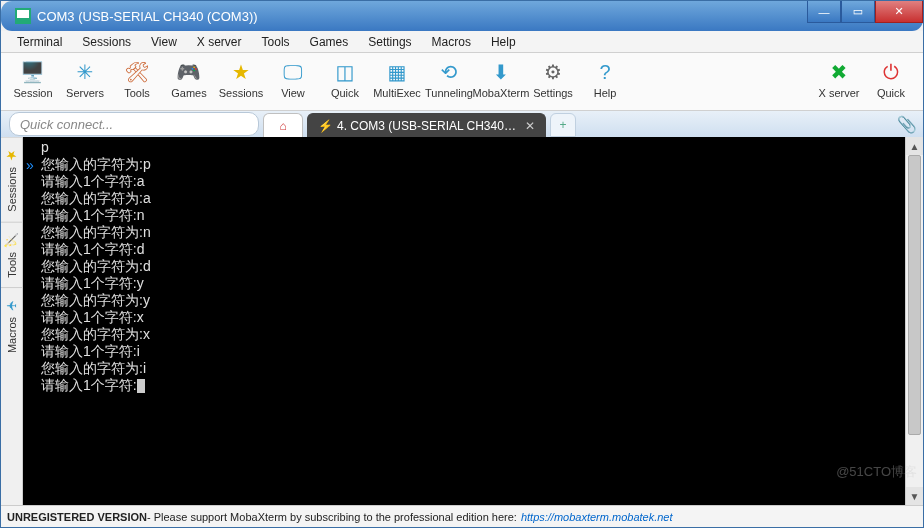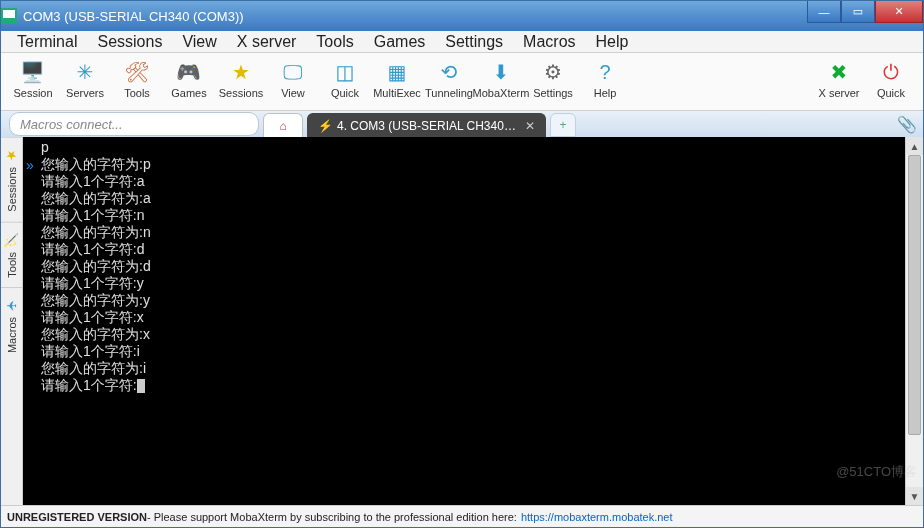--- a/index.html
+++ b/index.html
@@ -1,24 +1,24 @@
 <!DOCTYPE html>
 <html><head>
 <meta charset="utf-8">
 <style>
   * { margin:0; padding:0; box-sizing:border-box; font-family:"Segoe UI",Tahoma,sans-serif; }
   html,body{width:924px;height:528px;overflow:hidden;background:#eee;}
   .window{width:924px;height:528px;border:1px solid #3a6ea5;display:flex;flex-direction:column;background:#f0f0f0;}
-  .titlebar{height:30px;background:linear-gradient(#6fa8dc,#3a78c2);display:flex;align-items:center;color:#fff;font-size:13px;padding-left:0;}
+  .titlebar{height:30px;background:linear-gradient(#6fa8dc,#3a78c2);display:flex;align-items:center;color:#fff;font-size:13px;padding-left:14px;border-radius:11px;}
   .titlebar .icon{width:16px;height:16px;margin-right:6px;}
   .titlebar-fill{flex:1;}
   .win-btns{display:flex;height:100%;}
   .win-btn{width:34px;height:22px;margin-top:0;display:flex;align-items:center;justify-content:center;font-size:11px;color:#fff;background:linear-gradient(#6fa8dc,#3a78c2);border:1px solid #2a5a9c;border-top:none;}
   .win-btn.close{width:48px;background:linear-gradient(#e08080,#c83030);border-color:#a02020;}
-  .menubar{height:22px;background:#f4f4f4;border-bottom:1px solid #d0d0d0;display:flex;align-items:center;padding:0 6px;font-size:16px;color:#222;}
+  .menubar{height:22px;background:#f4f4f4;border-bottom:1px solid #d0d0d0;display:flex;align-items:center;padding:0 6px;font-size:12px;color:#222;}
   .menubar span{padding:2px 10px;cursor:default;}
   .toolbar{height:58px;background:#fafafa;border-bottom:1px solid #d0d0d0;display:flex;align-items:flex-start;padding:4px 6px 0 6px;}
   .tool{width:52px;display:flex;flex-direction:column;align-items:center;font-size:11px;color:#333;padding-top:2px;}
   .tool .ticon{width:26px;height:26px;display:flex;align-items:center;justify-content:center;font-size:20px;margin-bottom:2px;}
   .tool-fill{flex:1;}
   .tabbar{height:26px;background:linear-gradient(#e8f0f8,#cfdff0);display:flex;align-items:flex-end;padding-left:8px;position:relative;}
   .quick{flex:0 0 250px;height:24px;background:#fff;border:1px solid #b8c8d8;border-radius:10px;display:flex;align-items:center;padding:0 10px;color:#888;font-size:13px;font-style:italic;margin-bottom:1px;}
   .tab{height:24px;display:flex;align-items:center;padding:0 10px;font-size:12px;border-radius:6px 6px 0 0;margin-left:4px;}
   .tab.home{width:40px;justify-content:center;background:#fff;border:1px solid #c0c0c0;border-bottom:none;}
   .tab.active{background:#444;color:#fff;border:1px solid #444;border-bottom:none;}
@@ -32,21 +32,21 @@
   .side-ic{writing-mode:horizontal-tb;transform:none;font-size:13px;}
   .arrows{width:14px;background:#000;color:#1e90ff;font-size:14px;display:flex;flex-direction:column;align-items:center;padding-top:20px;gap:-2px;}
   .term{flex:1;background:#000;color:#e0e0e0;font-family:"NSimSun","SimSun","Consolas",monospace;font-size:14px;line-height:17px;padding:2px 4px;white-space:pre;overflow:hidden;}
   .cursor{display:inline-block;width:8px;height:14px;background:#ccc;vertical-align:text-bottom;}
   .scroll{width:18px;background:#f0f0f0;border-left:1px solid #ccc;position:relative;}
   .scroll .up,.scroll .down{height:18px;display:flex;align-items:center;justify-content:center;font-size:10px;color:#555;background:#e4e4e4;}
   .scroll .down{position:absolute;bottom:0;width:100%;}
   .scroll .thumb{position:absolute;top:18px;left:2px;right:2px;height:280px;background:#c8c8c8;border:1px solid #aaa;border-radius:2px;}
   .status{height:22px;background:#f4f4f4;border-top:1px solid #ccc;display:flex;align-items:center;font-size:11px;padding:0 6px;color:#222;}
   .status b{font-weight:bold;}
-  .status a{color:#0066cc;margin-left:4px;}
+  .status a{color:#0066cc;margin-left:4px;font-style:italic;}
   .watermark{position:absolute;right:6px;bottom:24px;color:rgba(200,200,200,0.35);font-size:13px;pointer-events:none;text-align:right;}
 </style>
 </head>
 <body>
 
 <div class="window">
   <div class="titlebar">
     <svg class="icon" viewBox="0 0 16 16">
         <rect width="16" height="16" fill="#2a7"></rect>
         <rect x="2" y="2" width="12" height="8" fill="#fff"></rect>
@@ -130,21 +130,21 @@
           <div>X server</div>
         </div>
         <div class="tool">
           <div class="ticon" style="color: rgb(221, 51, 51);">⏻</div>
           <div>Quick</div>
         </div>
       </div>
   </div>
 
   <div class="tabbar">
-    <div class="quick">Macros connect...</div>
+    <div class="quick">Quick connect...</div>
     <div class="tab home">
         <span style="color:#c33;">⌂</span>
       </div>
     <div class="tab active">
       <span style="color:#fc0;margin-right:4px;">⚡</span>
       <span class="tx">4. COM3  (USB-SERIAL CH340 (CO</span>
       <span class="close-x">✕</span>
     </div>
     <div class="tab add">+</div>
     <span class="clip-icon">📎</span>

